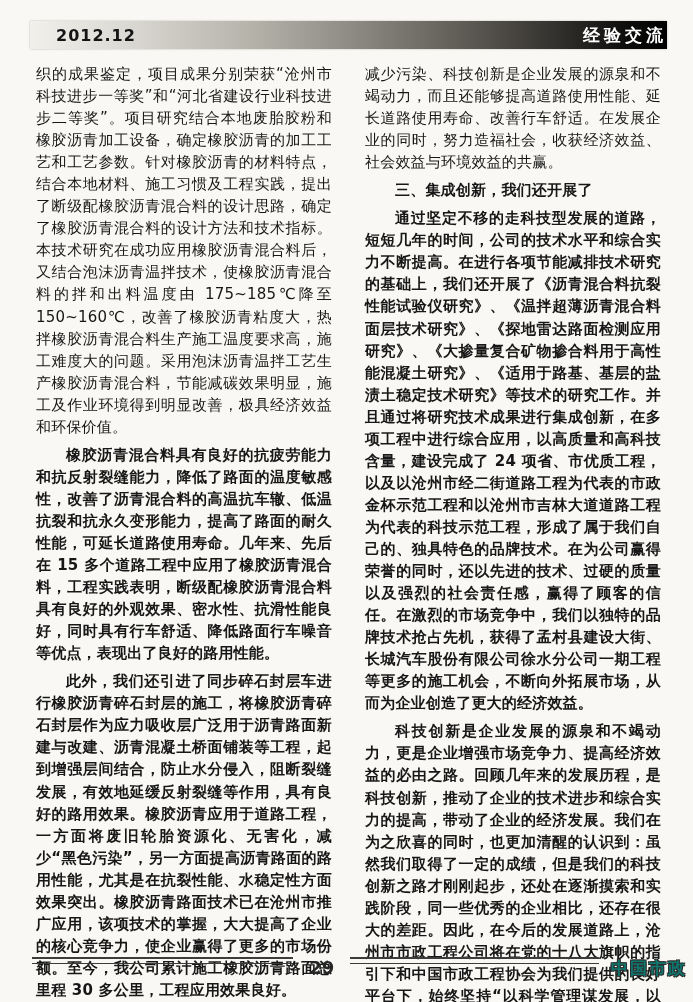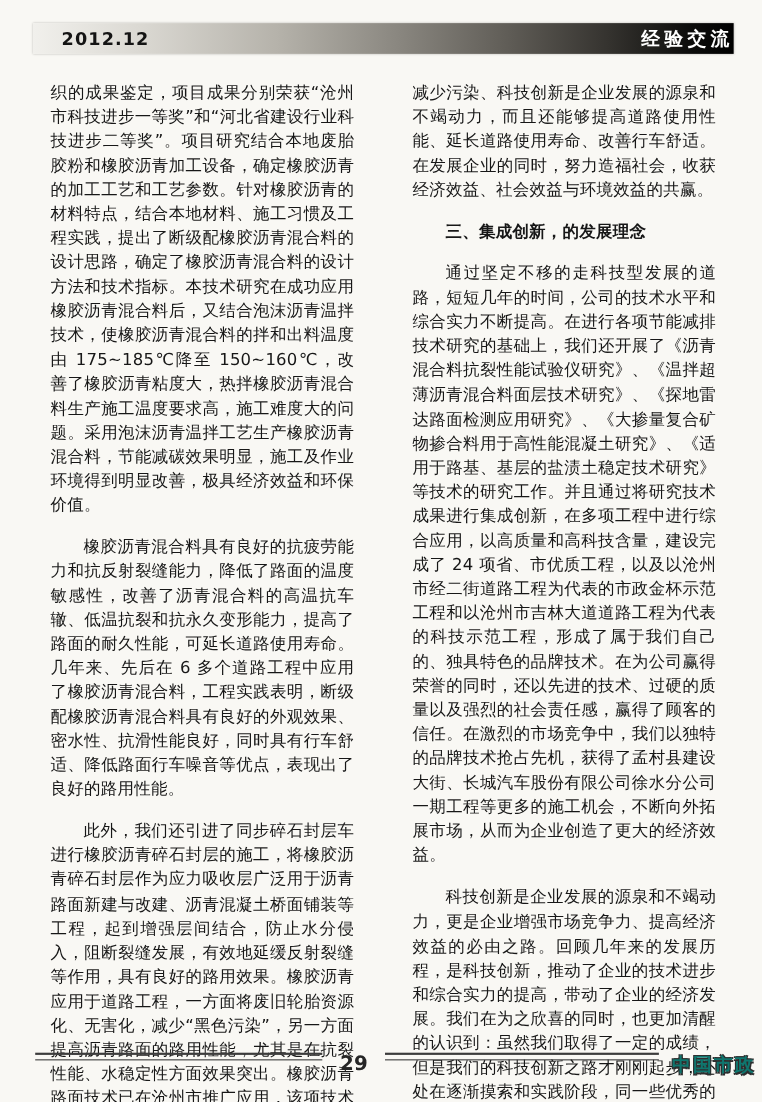--- a/index.html
+++ b/index.html
@@ -39,22 +39,22 @@
     display: flex; gap: 21px;
   }
   .col {
     width: 308px;
     font-size: 15px;
     line-height: 22.05px;
     text-align: justify;
     color: #171717;
     letter-spacing: 0.2px;
   }
-  .col p { margin: 16px; }
-  .para-indent { text-indent: 2em; }
+  .col p { margin: 6px; }
+  .para-indent { text-indent: 2em; font-weight: bold; }
   .para-heading { font-weight: bold; text-indent: 2em; }
   
   .footer {
     position: absolute;
     left: 32px; right: 6px; bottom: 22px;
     display: flex; 
   }
   .footer-rule {
     height: 4px;
     border-top: 2px solid #3c3c3c;
@@ -83,28 +83,28 @@
 
   <div class="header-band">
     <span class="issue-date">2012.12</span>
     <span class="section-title">经验交流</span>
   </div>
 
   <div class="columns">
 
     <div class="col">
       <p>织的成果鉴定，项目成果分别荣获“沧州市科技进步一等奖”和“河北省建设行业科技进步二等奖”。项目研究结合本地废胎胶粉和橡胶沥青加工设备，确定橡胶沥青的加工工艺和工艺参数。针对橡胶沥青的材料特点，结合本地材料、施工习惯及工程实践，提出了断级配橡胶沥青混合料的设计思路，确定了橡胶沥青混合料的设计方法和技术指标。本技术研究在成功应用橡胶沥青混合料后，又结合泡沫沥青温拌技术，使橡胶沥青混合料的拌和出料温度由 175~185℃降至 150~160℃，改善了橡胶沥青粘度大，热拌橡胶沥青混合料生产施工温度要求高，施工难度大的问题。采用泡沫沥青温拌工艺生产橡胶沥青混合料，节能减碳效果明显，施工及作业环境得到明显改善，极具经济效益和环保价值。</p>
-      <p class="para-indent">橡胶沥青混合料具有良好的抗疲劳能力和抗反射裂缝能力，降低了路面的温度敏感性，改善了沥青混合料的高温抗车辙、低温抗裂和抗永久变形能力，提高了路面的耐久性能，可延长道路使用寿命。几年来、先后在 6 多个道路工程中应用了橡胶沥青混合料，工程实践表明，断级配橡胶沥青混合料具有良好的外观效果、密水性、抗滑性能良好，同时具有行车舒适、降低路面行车噪音等优点，表现出了良好的路用性能。</p>
+      <p class="para-indent">橡胶沥青混合料具有良好的抗疲劳能力和抗反射裂缝能力，降低了路面的温度敏感性，改善了沥青混合料的高温抗车辙、低温抗裂和抗永久变形能力，提高了路面的耐久性能，可延长道路使用寿命。几年来、先后在 15 多个道路工程中应用了橡胶沥青混合料，工程实践表明，断级配橡胶沥青混合料具有良好的外观效果、密水性、抗滑性能良好，同时具有行车舒适、降低路面行车噪音等优点，表现出了良好的路用性能。</p>
       <p class="para-indent">此外，我们还引进了同步碎石封层车进行橡胶沥青碎石封层的施工，将橡胶沥青碎石封层作为应力吸收层广泛用于沥青路面新建与改建、沥青混凝土桥面铺装等工程，起到增强层间结合，防止水分侵入，阻断裂缝发展，有效地延缓反射裂缝等作用，具有良好的路用效果。橡胶沥青应用于道路工程，一方面将废旧轮胎资源化、无害化，减少“黑色污染”，另一方面提高沥青路面的路用性能，尤其是在抗裂性能、水稳定性方面效果突出。橡胶沥青路面技术已在沧州市推广应用，该项技术的掌握，大大提高了企业的核心竞争力，使企业赢得了更多的市场份额。至今，我公司累计施工橡胶沥青路面总里程 30 多公里，工程应用效果良好。</p>
       <p class="para-indent">以上述节能减排技术成果为依托，我们还取得了 1 项发明专利和 1 项实用新型专利以及 3 项省级工法。这些技术的开发应用，不仅对于保护环境、</p>
     </div>
 
     <div class="col">
       <p>减少污染、科技创新是企业发展的源泉和不竭动力，而且还能够提高道路使用性能、延长道路使用寿命、改善行车舒适。在发展企业的同时，努力造福社会，收获经济效益、社会效益与环境效益的共赢。</p>
-      <p class="para-heading">三、集成创新，的发展理念</p>
+      <p class="para-heading">三、集成创新，我们还开展了</p>
       <p class="para-indent">通过坚定不移的走科技型发展的道路，短短几年的时间，公司的技术水平和综合实力不断提高。在进行各项节能减排技术研究的基础上，我们还开展了《沥青混合料抗裂性能试验仪研究》、《温拌超薄沥青混合料面层技术研究》、《探地雷达路面检测应用研究》、《大掺量复合矿物掺合料用于高性能混凝土研究》、《适用于路基、基层的盐渍土稳定技术研究》等技术的研究工作。并且通过将研究技术成果进行集成创新，在多项工程中进行综合应用，以高质量和高科技含量，建设完成了 24 项省、市优质工程，以及以沧州市经二街道路工程为代表的市政金杯示范工程和以沧州市吉林大道道路工程为代表的科技示范工程，形成了属于我们自己的、独具特色的品牌技术。在为公司赢得荣誉的同时，还以先进的技术、过硬的质量以及强烈的社会责任感，赢得了顾客的信任。在激烈的市场竞争中，我们以独特的品牌技术抢占先机，获得了孟村县建设大街、长城汽车股份有限公司徐水分公司一期工程等更多的施工机会，不断向外拓展市场，从而为企业创造了更大的经济效益。</p>
       <p class="para-indent"><span>科技创新是企业发展的源泉和不竭动力，更是企业增强市场竞争力、提高经济效益的必由之路。回顾几年来的发展历程，是科技创新，推动了企业的技术进步和综合实力的提高，带动了企业的经济发展。我们在为之欣喜的同时，也更加清醒的认识到：虽然我们取得了一定的成绩，但是我们的科技创新之路才刚刚起步，还处在逐渐摸索和实践阶段，同一些优秀的企业相比，还存在很大的差距。因此，在今后的发展道路上，沧州市市政工程公司将在党的十八大旗帜的指引下和中国市政工程协会为我们提供的良好平台下，始终坚持“以科学管理谋发展，以科技创新铸辉煌”的发展理念，与时俱进、开拓创新，坚定不移地走科技兴企之路，以科技创新，助推企业更快、更好地发展。</span></p>
     </div>
 
   </div>
 
   <div class="footer">
     <div class="footer-rule rule-left"></div>
     <span class="page-number">29</span>
     <div class="footer-rule rule-right"></div>

